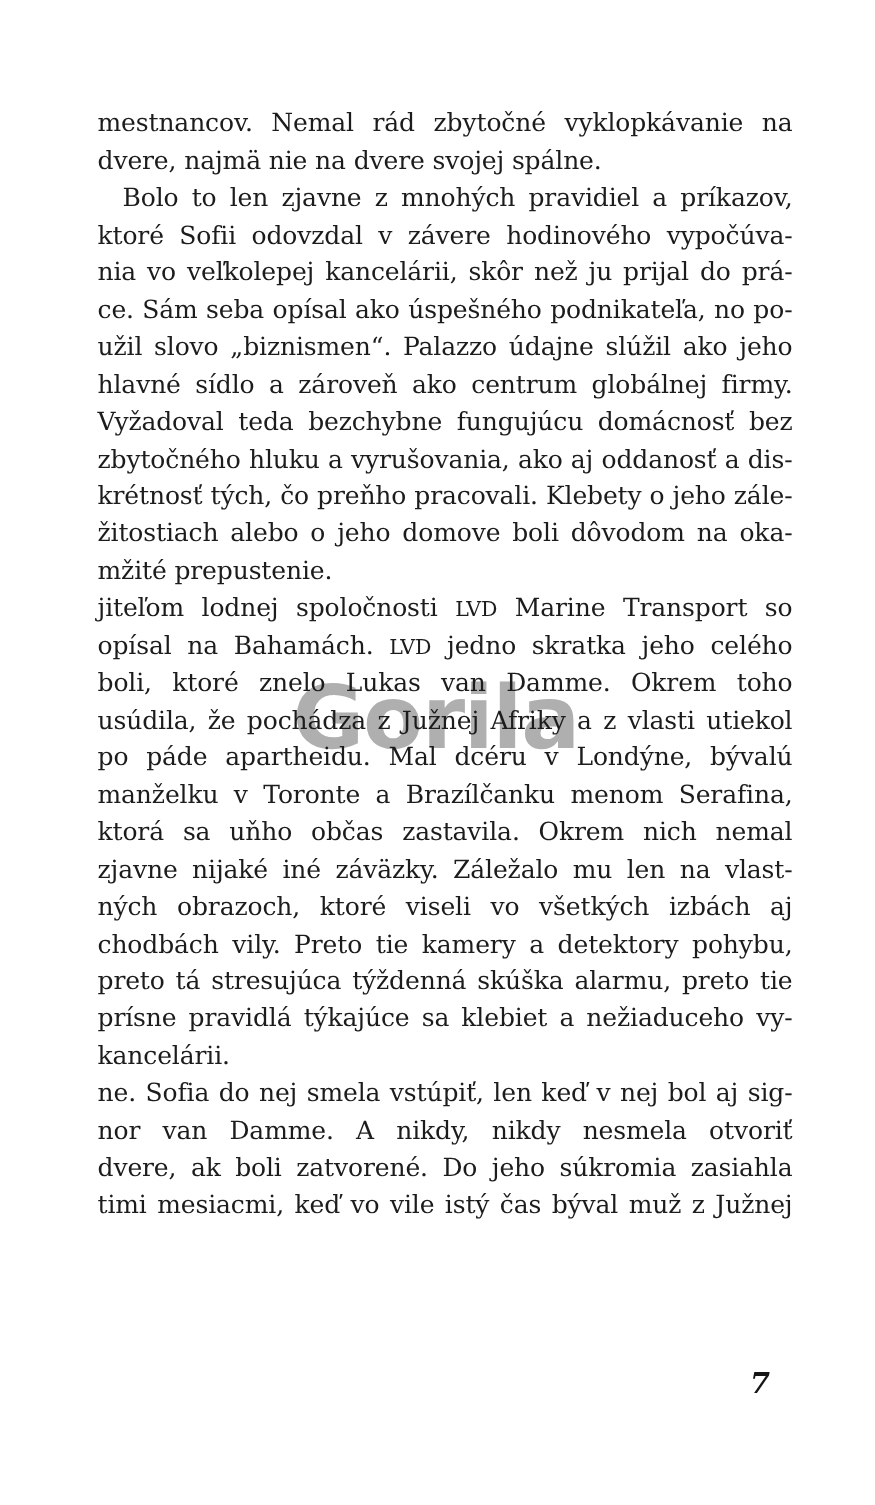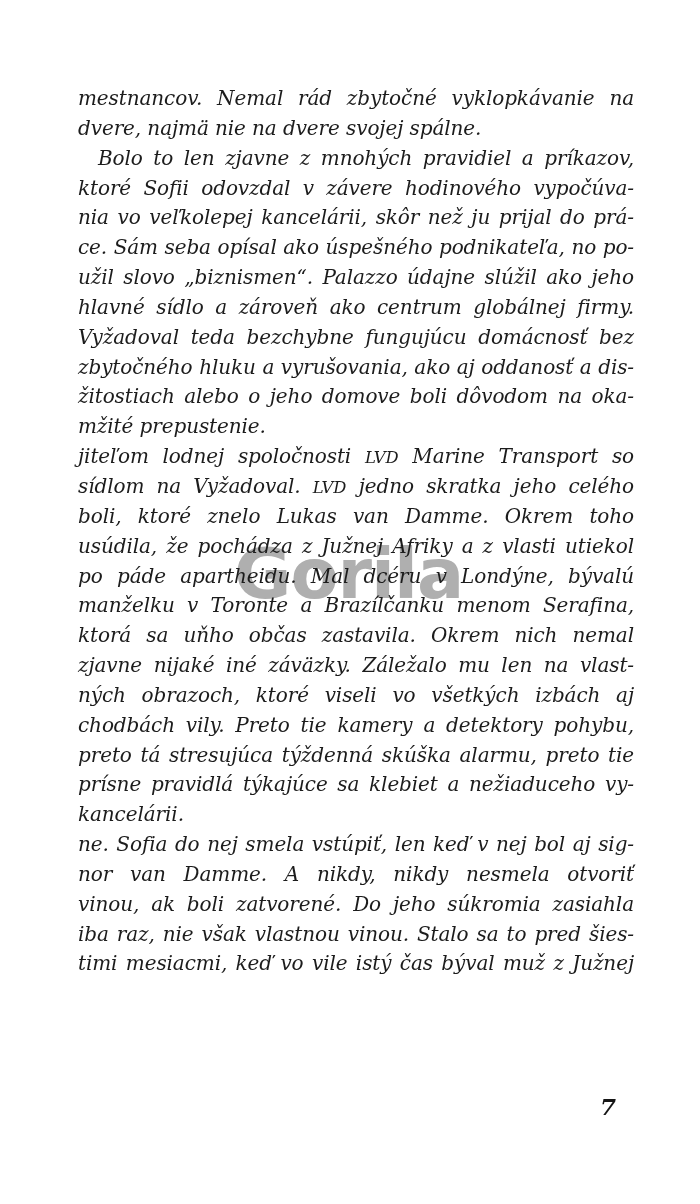--- a/index.html
+++ b/index.html
@@ -37,21 +37,20 @@
     color: #1c1c1c;
     font-size: 20px;
     letter-spacing: -0.1px;
   }
   .line {
     height: 29.85px;
     line-height: 29.85px;
     text-align: justify;
     text-align-last: justify;
     overflow: visible;
-    font-style: italic;
   }
   .line.end {
     text-align-last: left;
   }
   .line.indent {
     text-indent: 20px;
   }
   .sc {
     font-size: 0.82em;
   }
@@ -79,36 +78,36 @@
       <div class="line"><span>mestnancov. Nemal rád zbytočné vyklopkávanie na</span></div>
       <div class="line end"><span>dvere, najmä nie na dvere svojej spálne.</span></div>
       <div class="line indent"><span>Bolo to len zjavne z mnohých pravidiel a príkazov,</span></div>
       <div class="line"><span>ktoré Sofii odovzdal v závere hodinového vypočúva-</span></div>
       <div class="line"><span>nia vo veľkolepej kancelárii, skôr než ju prijal do prá-</span></div>
       <div class="line"><span>ce. Sám seba opísal ako úspešného podnikateľa, no po-</span></div>
       <div class="line"><span>užil slovo „biznismen“. Palazzo údajne slúžil ako jeho</span></div>
       <div class="line"><span>hlavné sídlo a zároveň ako centrum globálnej firmy.</span></div>
       <div class="line"><span>Vyžadoval teda bezchybne fungujúcu domácnosť bez</span></div>
       <div class="line"><span>zbytočného hluku a vyrušovania, ako aj oddanosť a dis-</span></div>
+      <div class="line"><span>krétnosť tých, čo preňho pracovali. Klebety o jeho zále-</span></div>
       <div class="line"><span>žitostiach alebo o jeho domove boli dôvodom na oka-</span></div>
       <div class="line end"><span>mžité prepustenie.</span></div>
       <div class="line"><span>jiteľom lodnej spoločnosti </span><span class="sc">LVD</span><span> Marine Transport so</span></div>
-      <div class="line"><span>sídlom na Vyžadoval. </span><span class="sc">LVD</span><span> jedno skratka jeho celého</span></div>
+      <div class="line"><span>opísal na Bahamách. </span><span class="sc">LVD</span><span> jedno skratka jeho celého</span></div>
       <div class="line"><span>boli, ktoré znelo Lukas van Damme. Okrem toho</span></div>
       <div class="line"><span>usúdila, že pochádza z Južnej Afriky a z vlasti utiekol</span></div>
       <div class="line"><span>po páde apartheidu. Mal dcéru v Londýne, bývalú</span></div>
       <div class="line"><span>manželku v Toronte a Brazílčanku menom Serafina,</span></div>
       <div class="line"><span>ktorá sa uňho občas zastavila. Okrem nich nemal</span></div>
       <div class="line"><span>zjavne nijaké iné záväzky. Záležalo mu len na vlast-</span></div>
       <div class="line"><span>ných obrazoch, ktoré viseli vo všetkých izbách aj</span></div>
       <div class="line"><span>chodbách vily. Preto tie kamery a detektory pohybu,</span></div>
       <div class="line"><span>preto tá stresujúca týždenná skúška alarmu, preto tie</span></div>
       <div class="line"><span>prísne pravidlá týkajúce sa klebiet a nežiaduceho vy-</span></div>
       <div class="line end"><span>kancelárii.</span></div>
       <div class="line"><span>ne. Sofia do nej smela vstúpiť, len keď v nej bol aj sig-</span></div>
       <div class="line"><span>nor van Damme. A nikdy, nikdy nesmela otvoriť</span></div>
-      <div class="line"><span>vinou, ak boli zatvorené. Do jeho súkromia zasiahla</span></div>
-      <div class="line"><span>iba raz, nie však vlastnou vinou. Stalo sa to pred šies-</span></div>
+      <div class="line"><span>dvere, ak boli zatvorené. Do jeho súkromia zasiahla</span></div>
       <div class="line"><span>timi mesiacmi, keď vo vile istý čas býval muž z Južnej</span></div>
     </div>
 
   <div class="page-number">7</div>
 </div>
 
 </body></html>

